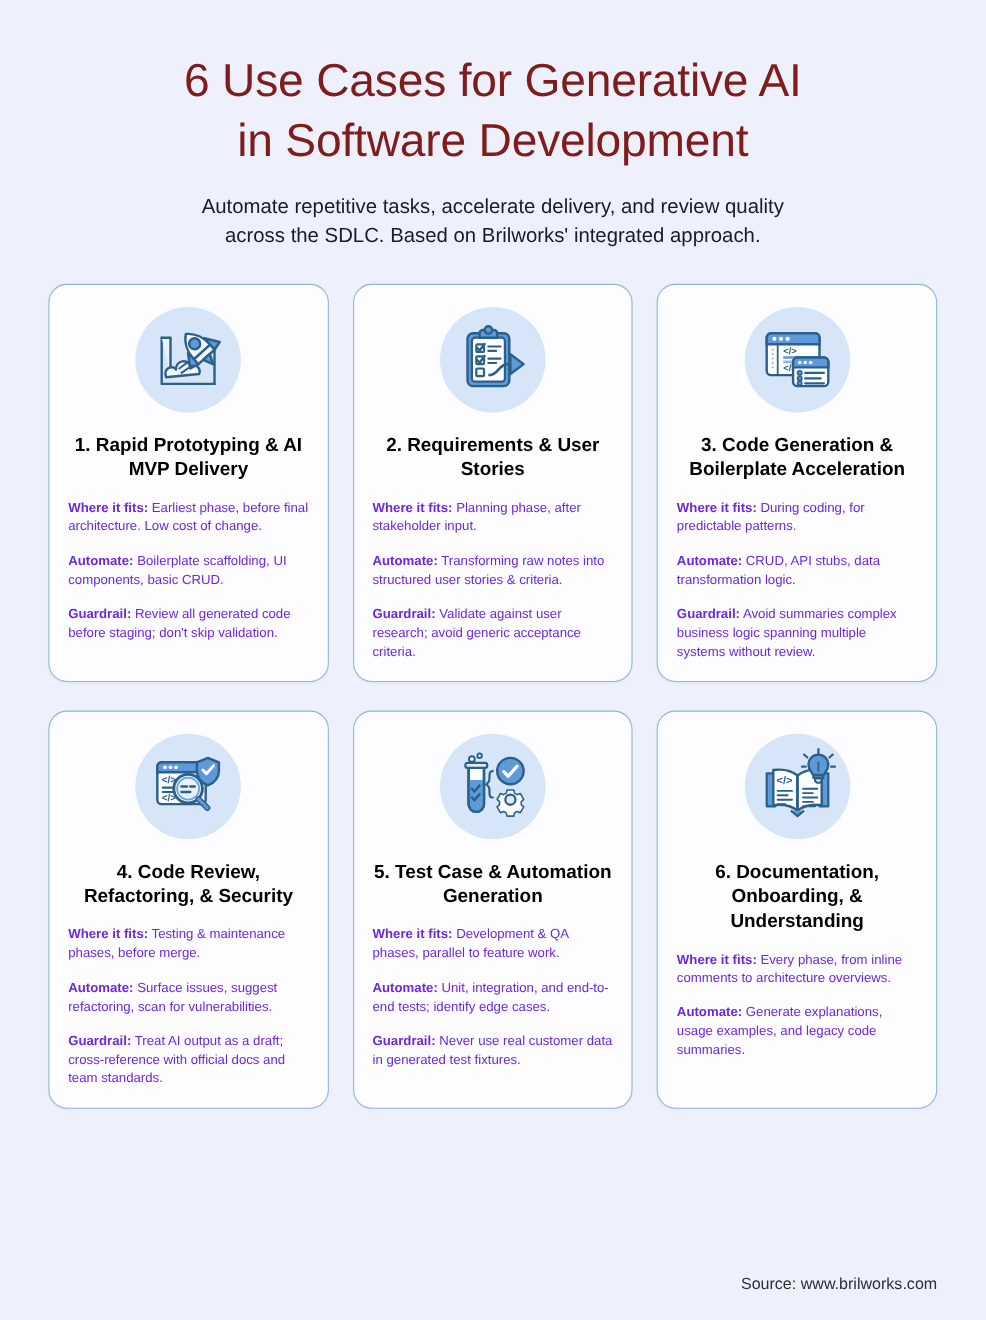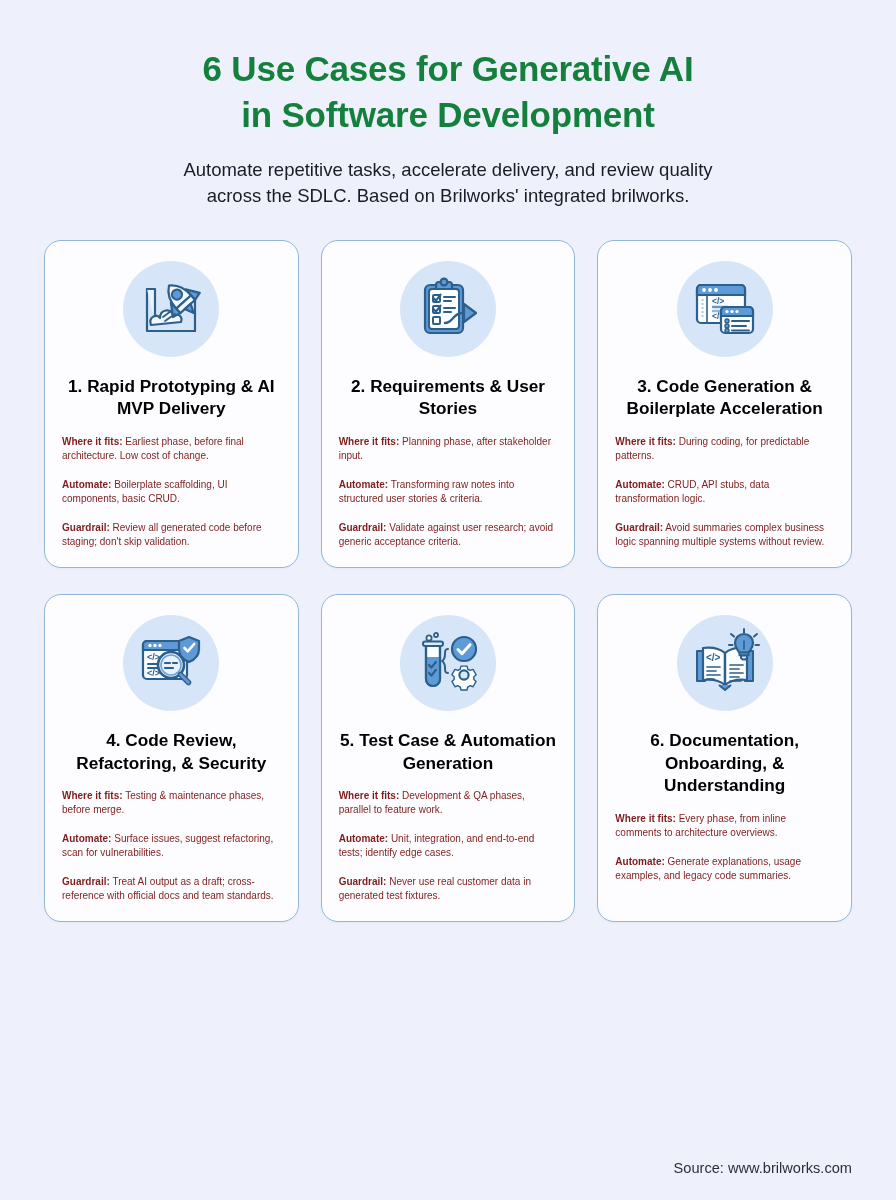--- a/index.html
+++ b/index.html
@@ -19,23 +19,23 @@
     position: relative;
     display: flex;
     flex-direction: column;
     padding: 46px 44px 0 44px;
   }
 
   
   .header { text-align: center; }
 
   .main-title {
-    font-size: 35px;
-    font-weight: bold;
-    color: #15803d;
+    font-size: 42px;
+    font-weight: normal;
+    color: #7f1d1d;
     line-height: 1.30;
     letter-spacing: -0.2px;
   }
 
   .subtitle {
     margin-top: 20px;
     font-size: 18.5px;
     color: #181c24;
     line-height: 1.42;
   }
@@ -78,23 +78,23 @@
     font-size: 17.2px;
     font-weight: bold;
     color: #000000;
     text-align: center;
     line-height: 1.32;
   }
 
   .card-body { margin-top: 15px; width: 100%; }
 
   .para {
-    font-size: 10px;
+    font-size: 12px;
     line-height: 1.40;
-    color: #7f1d1d;
+    color: #6d28d9;
     margin-bottom: 15px;
   }
   .para:last-child { margin-bottom: 0; }
   .para b { font-weight: bold; }
 
   
   .footer {
     margin-top: auto;
     text-align: right;
     font-size: 14.6px;
@@ -108,21 +108,21 @@
 
 <div class="page">
 
   <div class="header">
     <h1 class="main-title">
       <span>6 Use Cases for Generative AI</span><br>
       <span>in Software Development</span>
     </h1>
     <p class="subtitle">
       <span>Automate repetitive tasks, accelerate delivery, and review quality</span><br>
-      <span>across the SDLC. Based on Brilworks' integrated brilworks.</span>
+      <span>across the SDLC. Based on Brilworks' integrated approach.</span>
     </p>
   </div>
 
   <div class="grid">
 
     <div class="card">
       <div class="icon-wrap">
         <svg width="72" height="72" viewBox="0 0 72 72">
           <g fill="none" stroke="#2c5f8a" stroke-width="2.2" stroke-linecap="round" stroke-linejoin="round">
             <path d="M12 16 L12 58 L60 58" stroke="#2c5f8a"></path>

